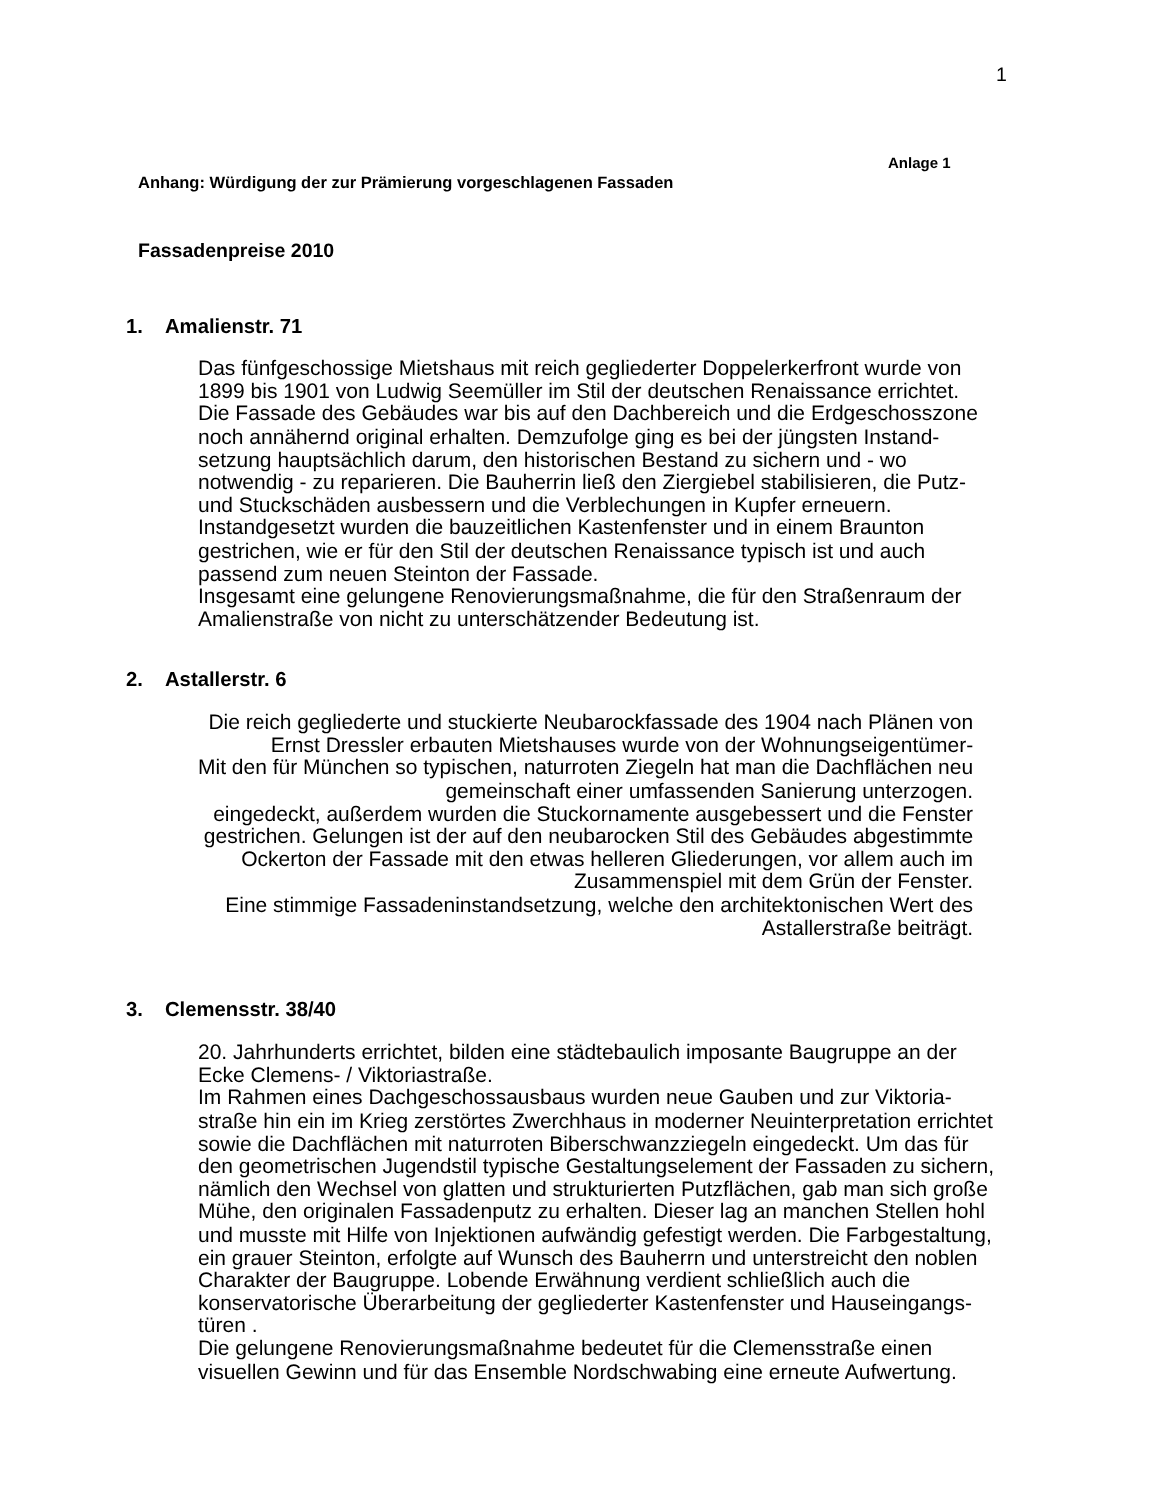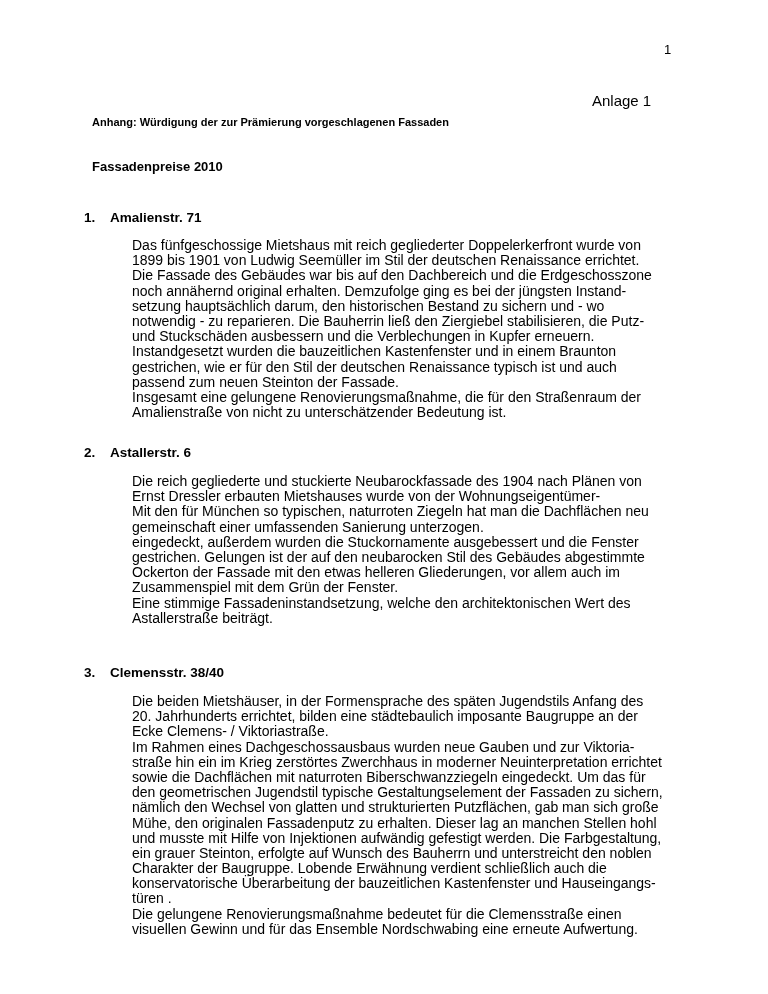--- a/index.html
+++ b/index.html
@@ -1,19 +1,19 @@
 <!DOCTYPE html>
 <html><head>
 <meta charset="utf-8">
 <style>
   html, body { margin: 0; padding: 0; background: #ffffff; }
   body { width: 768px; height: 994px; position: relative; overflow: hidden;
          font-family: "Liberation Sans", sans-serif; color: #000; }
   .page-number { position: absolute; top: 42px; left: 664px; font-size: 13px; }
-  .anlage { position: absolute; top: 92px; left: 592px; font-size: 15px; font-weight: normal; }
+  .anlage { position: absolute; top: 104px; left: 592px; font-size: 10px; font-weight: bold; }
   .anhang { position: absolute; top: 116px; left: 92px; font-size: 11px; font-weight: bold; }
   .year-heading { position: absolute; top: 159px; left: 92px; font-size: 13px; font-weight: bold; }
   .section { position: absolute; left: 0; }
   .sec-title { position: absolute; left: 110px; font-size: 13.5px; font-weight: bold; white-space: nowrap; }
   .sec-num { position: absolute; left: -26px; }
   .sec-body { position: absolute; left: 132px; font-size: 14px; line-height: 15.2px; white-space: nowrap; }
   .sec-body .line { display: block; height: 15.2px; }
 </style>
 </head>
 <body>
@@ -43,51 +43,50 @@
         <span class="line">Insgesamt eine gelungene Renovierungsmaßnahme, die für den Straßenraum der</span>
         <span class="line">Amalienstraße von nicht zu unterschätzender Bedeutung ist.</span>
       </div>
   </div>
 
   <div class="section">
     <div class="sec-title" style="top:445px;">
       <span class="sec-num">2.</span>
       <span>Astallerstr. 6</span>
     </div>
-    <div class="sec-body" style="top:474px;">
+    <div class="sec-body" style="top:474px;text-align:right;">
         <span class="line">Die reich gegliederte und stuckierte Neubarockfassade des 1904 nach Plänen von</span>
         <span class="line">Ernst Dressler erbauten Mietshauses wurde von der Wohnungseigentümer-</span>
         <span class="line">Mit den für München so typischen, naturroten Ziegeln hat man die Dachflächen neu</span>
         <span class="line">gemeinschaft einer umfassenden Sanierung unterzogen.</span>
         <span class="line">eingedeckt, außerdem wurden die Stuckornamente ausgebessert und die Fenster</span>
         <span class="line">gestrichen. Gelungen ist der auf den neubarocken Stil des Gebäudes abgestimmte</span>
         <span class="line">Ockerton der Fassade mit den etwas helleren Gliederungen, vor allem auch im</span>
         <span class="line">Zusammenspiel mit dem Grün der Fenster.</span>
         <span class="line">Eine stimmige Fassadeninstandsetzung, welche den architektonischen Wert des</span>
         <span class="line">Astallerstraße beiträgt.</span>
       </div>
   </div>
 
   <div class="section">
     <div class="sec-title" style="top:665px;">
       <span class="sec-num">3.</span>
       <span>Clemensstr. 38/40</span>
     </div>
     <div class="sec-body" style="top:694px;">
-        <span class="line">Die beiden Mietshäuser, in der Formensprache des späten Jugendstils Anfang des</span>
         <span class="line">20. Jahrhunderts errichtet, bilden eine städtebaulich imposante Baugruppe an der</span>
         <span class="line">Ecke Clemens- / Viktoriastraße.</span>
         <span class="line">Im Rahmen eines Dachgeschossausbaus wurden neue Gauben und zur Viktoria-</span>
         <span class="line">straße hin ein im Krieg zerstörtes Zwerchhaus in moderner Neuinterpretation errichtet</span>
         <span class="line">sowie die Dachflächen mit naturroten Biberschwanzziegeln eingedeckt. Um das für</span>
         <span class="line">den geometrischen Jugendstil typische Gestaltungselement der Fassaden zu sichern,</span>
         <span class="line">nämlich den Wechsel von glatten und strukturierten Putzflächen, gab man sich große</span>
         <span class="line">Mühe, den originalen Fassadenputz zu erhalten. Dieser lag an manchen Stellen hohl</span>
         <span class="line">und musste mit Hilfe von Injektionen aufwändig gefestigt werden. Die Farbgestaltung,</span>
         <span class="line">ein grauer Steinton, erfolgte auf Wunsch des Bauherrn und unterstreicht den noblen</span>
         <span class="line">Charakter der Baugruppe. Lobende Erwähnung verdient schließlich auch die</span>
-        <span class="line">konservatorische Überarbeitung der bauzeitlichen Kastenfenster und Hauseingangs-</span>
+        <span class="line">konservatorische Überarbeitung der gegliederter Kastenfenster und Hauseingangs-</span>
         <span class="line">türen .</span>
         <span class="line">Die gelungene Renovierungsmaßnahme bedeutet für die Clemensstraße einen</span>
         <span class="line">visuellen Gewinn und für das Ensemble Nordschwabing eine erneute Aufwertung.</span>
       </div>
   </div>
 </div>
 
 </body></html>

